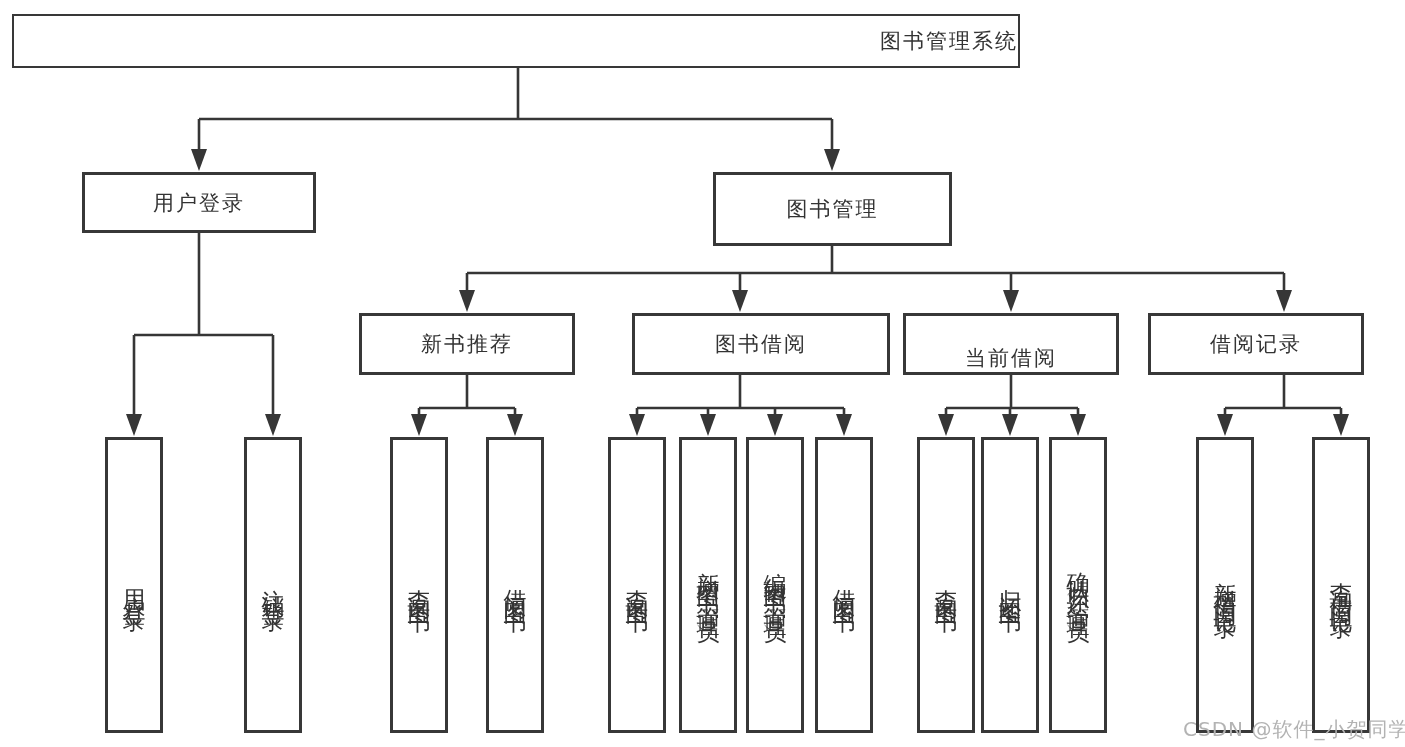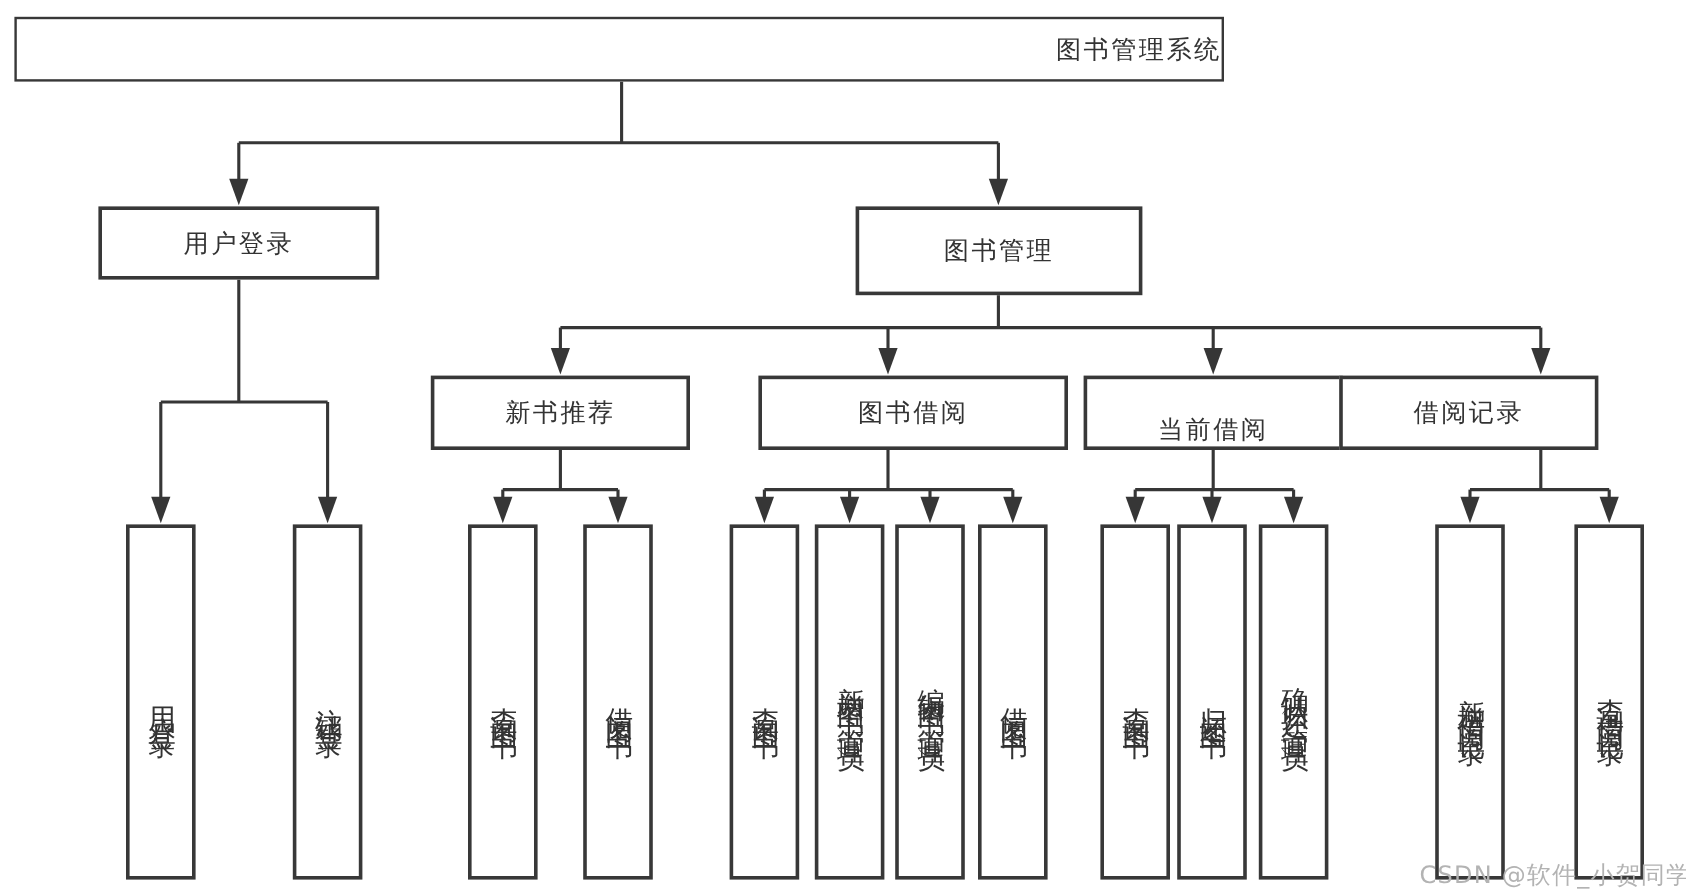--- a/index.html
+++ b/index.html
@@ -136,21 +136,21 @@
 
   <div class="node hbox" style="left:359px; top:313px; width:216px; height:62px;">
     <span>新书推荐</span>
   </div>
   <div class="node hbox" style="left:632px; top:313px; width:258px; height:62px;">
     <span>图书借阅</span>
   </div>
   <div class="node hbox" style="left:903px; top:313px; width:216px; height:62px;align-items:flex-end;">
     <span>当前借阅</span>
   </div>
-  <div class="node hbox" style="left:1116px; top:313px; width:216px; height:62px;">
+  <div class="node hbox" style="left:1148px; top:313px; width:216px; height:62px;">
     <span>借阅记录</span>
   </div>
 
   <div class="node vbox" style="left:105px; top:437px; width:58px; height:296px;">
     <span>用户登录</span>
   </div>
   <div class="node vbox" style="left:244px; top:437px; width:58px; height:296px;">
     <span>注销登录</span>
   </div>
 

